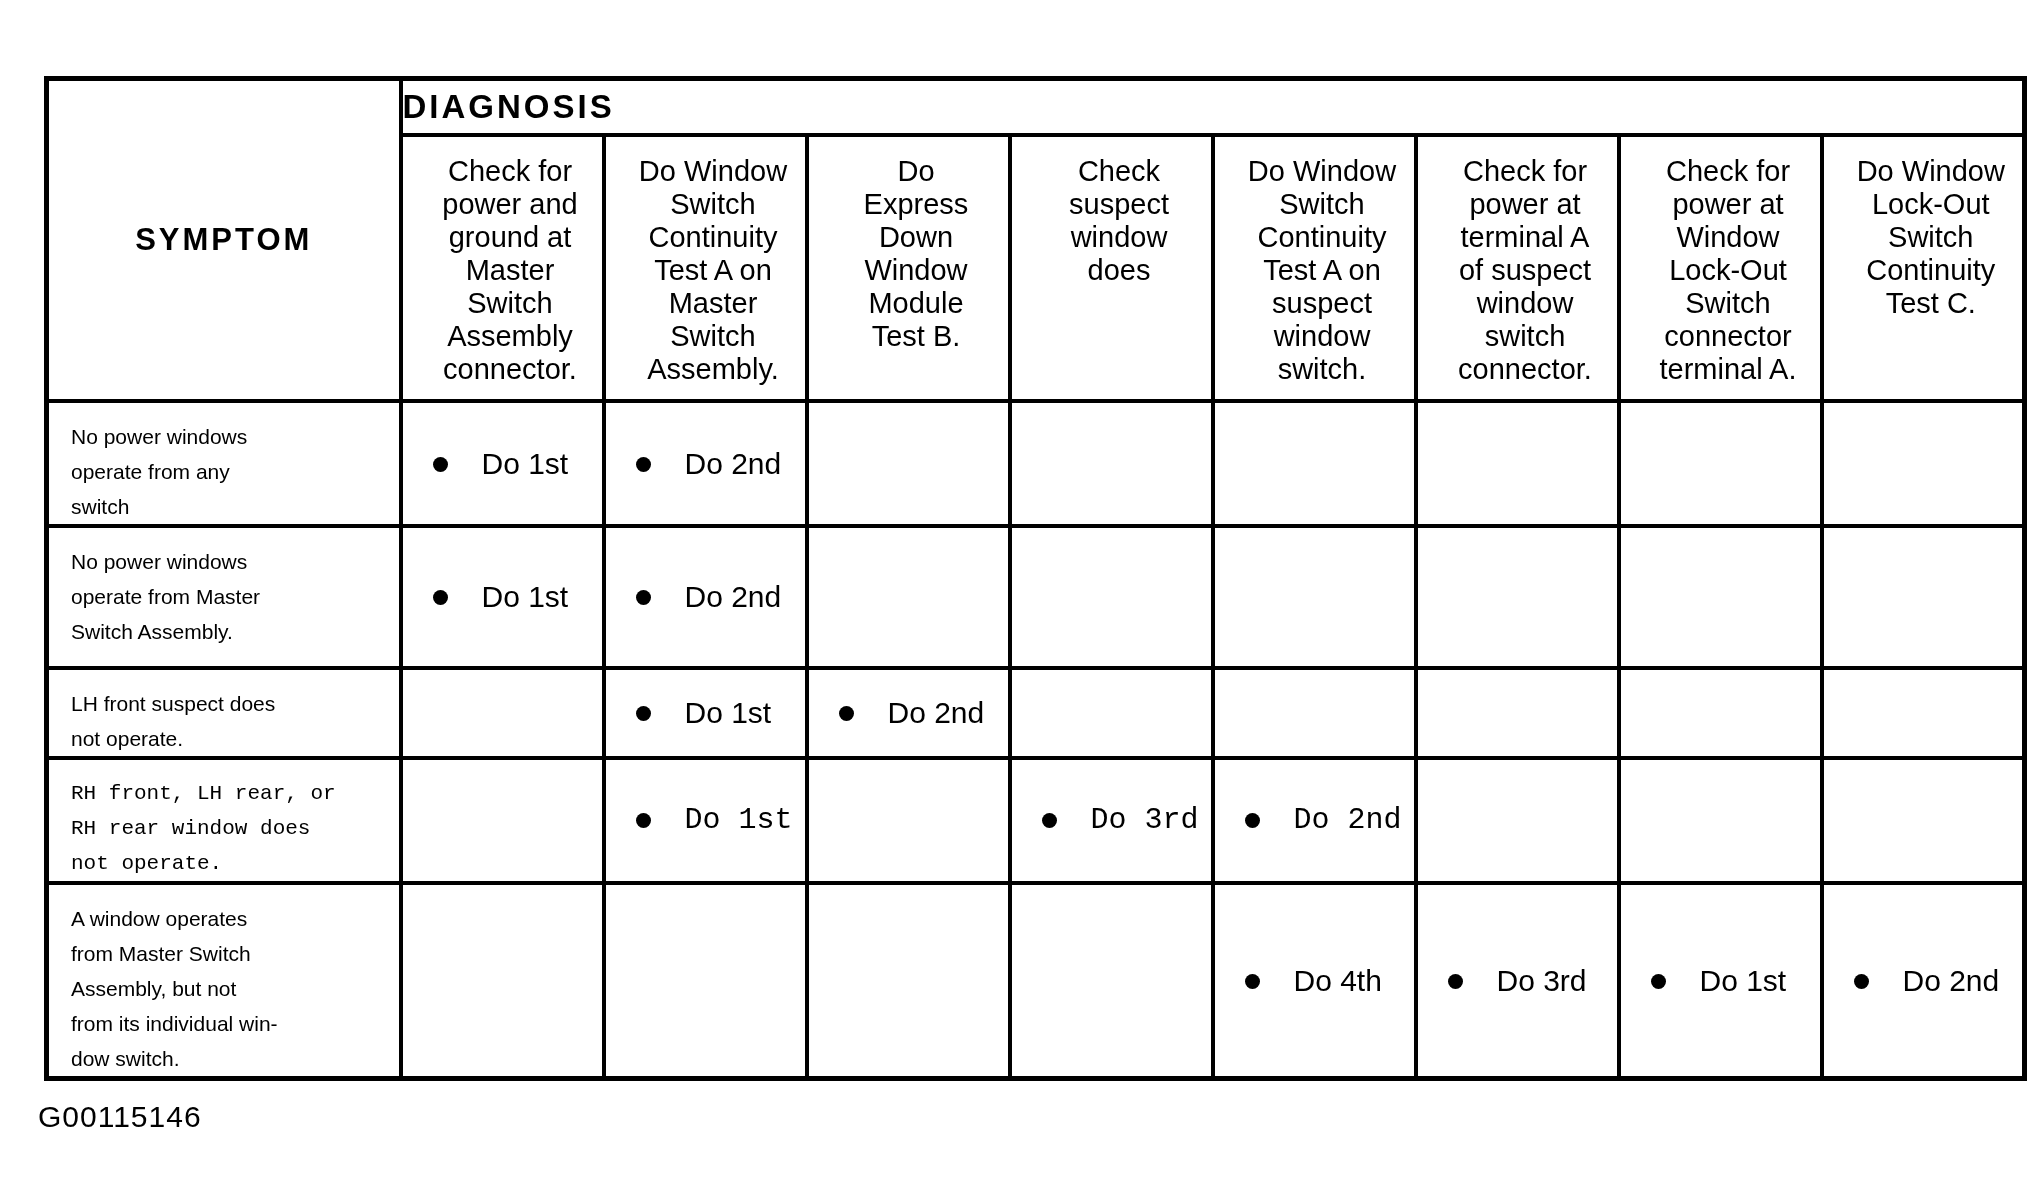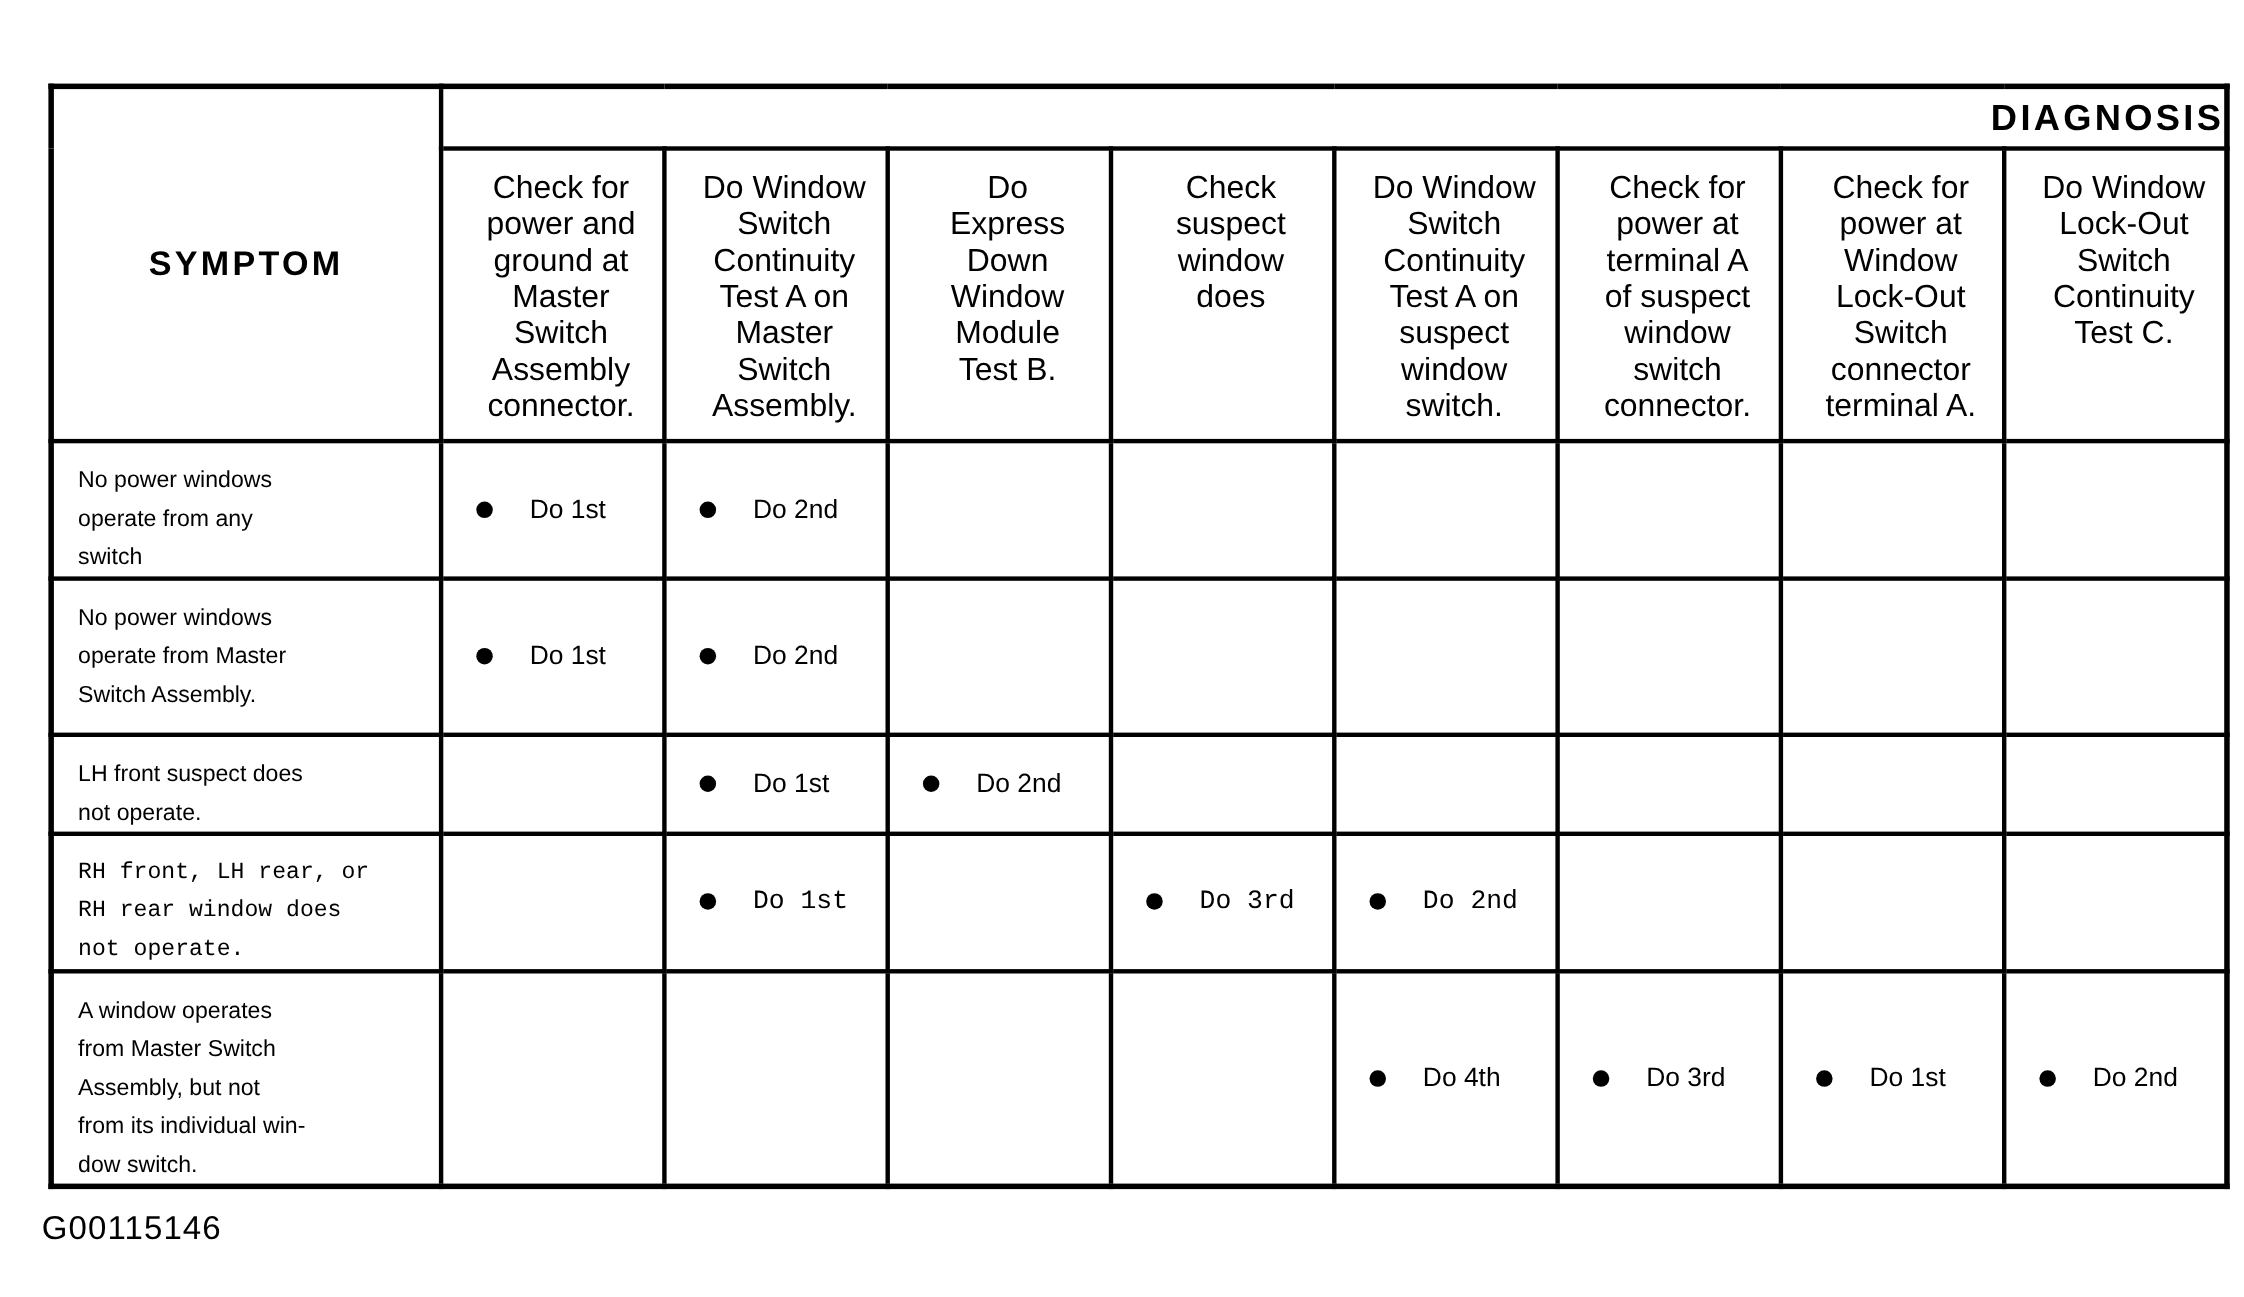--- a/index.html
+++ b/index.html
@@ -28,21 +28,21 @@
   }
   table.diag th, table.diag td {
     border: 4px solid #000;
     box-sizing: border-box;
   }
   tr.r-diag { height: 56px; }
   th.diag-head {
     font-size: 33px;
     font-weight: bold;
     letter-spacing: 3px;
-    text-align: right;
+    text-align: left;
     vertical-align: middle;
     padding: 0;
   }
   th.symptom-head {
     font-size: 31px;
     font-weight: bold;
     letter-spacing: 3px;
     vertical-align: middle;
     padding: 0;
   }
@@ -59,21 +59,21 @@
   td.symptom-cell {
     font-size: 21px;
     vertical-align: top;
     padding: 16px 10px 0 22px;
     line-height: 35px;
     white-space: pre-line;
   }
   td.step-cell {
     vertical-align: middle;
     padding: 0 0 0 30px;
-    font-size: 24px;
+    font-size: 30px;
     white-space: nowrap;
   }
   .dot {
     display: inline-block;
     width: 15px;
     height: 15px;
     border-radius: 50%;
     background: #000;
     margin-right: 34px;
     vertical-align: middle;

